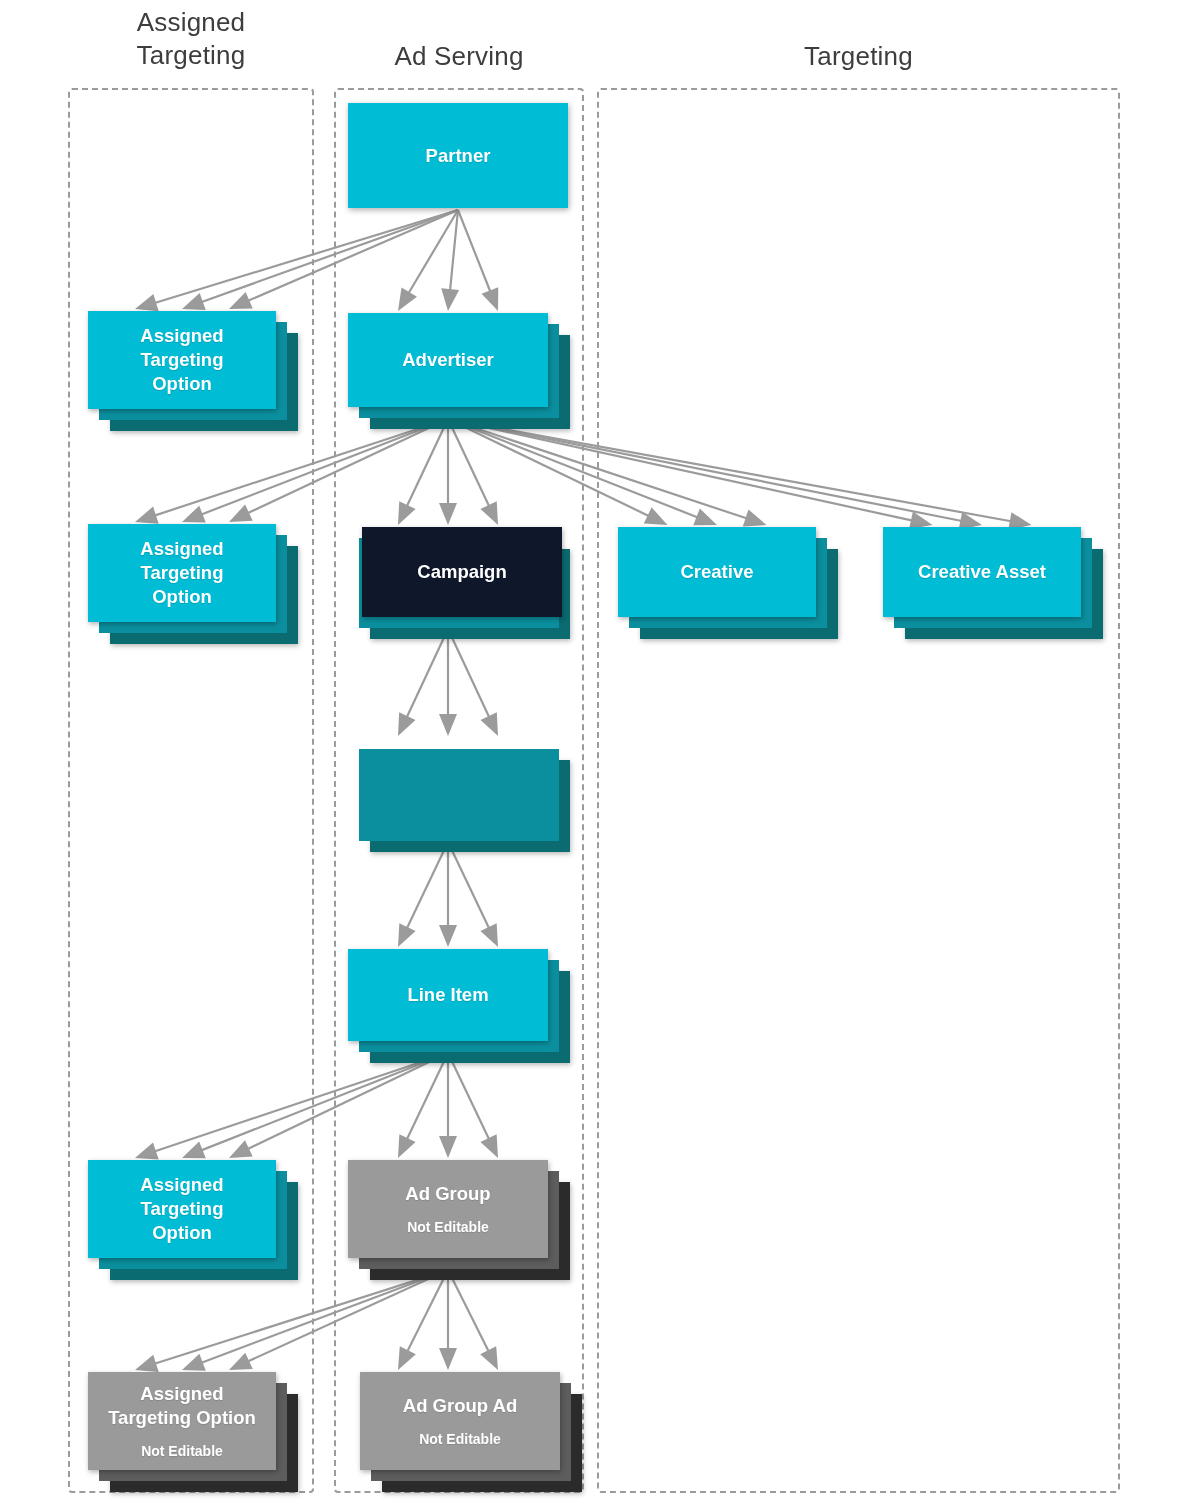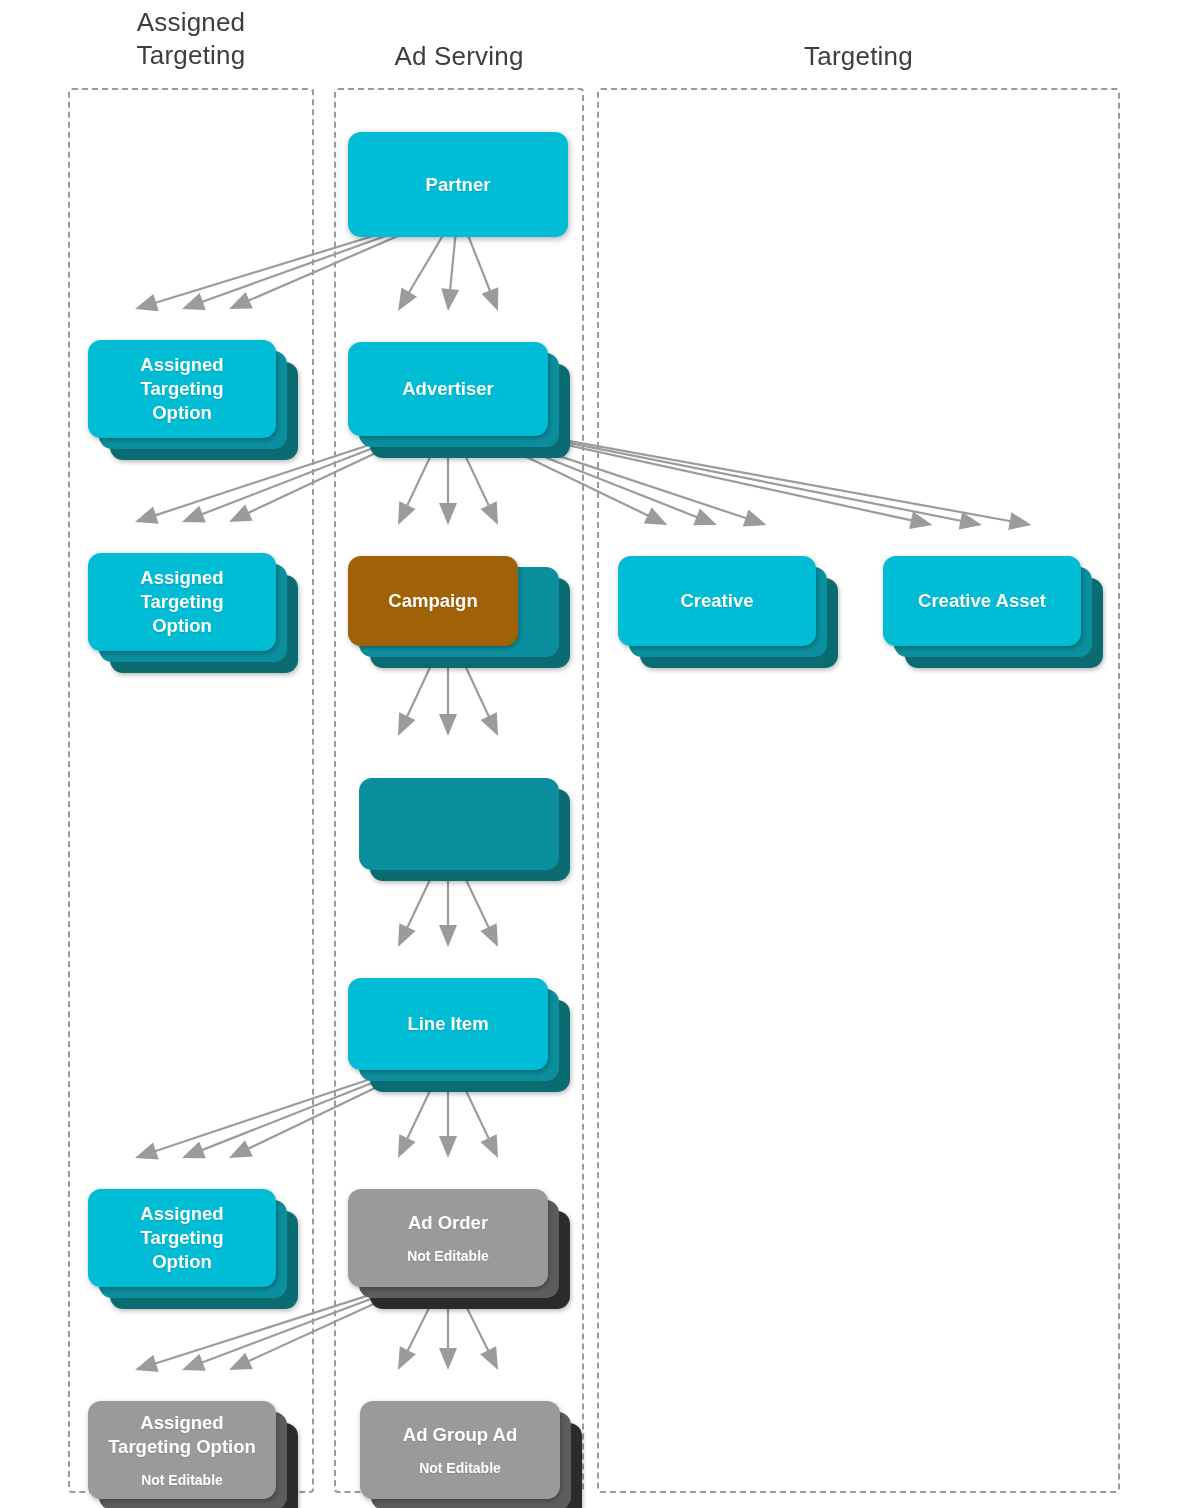--- a/index.html
+++ b/index.html
@@ -39,23 +39,22 @@
     width: 1184px;
     height: 1508px;
     pointer-events: none;
   }
   .node {
     position: absolute;
     box-sizing: border-box;
   }
   .layer {
     position: absolute;
-    border-radius: 13px;
+    border-radius: 0;
     box-sizing: border-box;
-    margin-top: 29px;
   }
   .layer.back  { filter: none; }
   .layer.front {
     display: flex;
     flex-direction: column;
     align-items: center;
     justify-content: center;
     box-shadow: 1px 2px 5px rgba(0,0,0,0.30);
   }
   .node.single .layer.front { box-shadow: 1px 2px 6px rgba(0,0,0,0.32); }
@@ -199,21 +198,21 @@
         <div class="layer back" style="left: 11px; top: 11px; width: 188px; height: 98px; background: rgb(11, 143, 158);"></div>
         <div class="layer front" style="left: 0px; top: 0px; width: 188px; height: 98px; background: rgb(0, 188, 212);">
           <div class="node-title" style="color: rgb(255, 255, 255);">Assigned
 Targeting
 Option</div>
         </div>
       </div>
       <div class="node stacked" style="left: 348px; top: 527px; width: 222px; height: 112px;">
         <div class="layer back" style="left: 22px; top: 22px; width: 200px; height: 90px; background: rgb(10, 107, 112); box-shadow: rgba(0, 0, 0, 0.28) 1px 2px 5px;"></div>
         <div class="layer back" style="left: 11px; top: 11px; width: 200px; height: 90px; background: rgb(11, 143, 158);"></div>
-        <div class="layer front" style="left: 0px; top: 0px; width: 170px; height: 90px; background: #a16207;">
+        <div class="layer front" style="left: 14px; top: 0px; width: 200px; height: 90px; background: #0f172a;">
           <div class="node-title" style="color: rgb(255, 255, 255);">Campaign</div>
         </div>
       </div>
       <div class="node stacked" style="left: 618px; top: 527px; width: 220px; height: 112px;">
         <div class="layer back" style="left: 22px; top: 22px; width: 198px; height: 90px; background: rgb(10, 107, 112); box-shadow: rgba(0, 0, 0, 0.28) 1px 2px 5px;"></div>
         <div class="layer back" style="left: 11px; top: 11px; width: 198px; height: 90px; background: rgb(11, 143, 158);"></div>
         <div class="layer front" style="left: 0px; top: 0px; width: 198px; height: 90px; background: rgb(0, 188, 212);">
           <div class="node-title" style="color: rgb(255, 255, 255);">Creative</div>
         </div>
       </div>
@@ -241,21 +240,21 @@
         <div class="layer front" style="left: 0px; top: 0px; width: 188px; height: 98px; background: rgb(0, 188, 212);">
           <div class="node-title" style="color: rgb(255, 255, 255);">Assigned
 Targeting
 Option</div>
         </div>
       </div>
       <div class="node stacked" style="left: 348px; top: 1160px; width: 222px; height: 120px;">
         <div class="layer back" style="left: 22px; top: 22px; width: 200px; height: 98px; background: rgb(43, 43, 43); box-shadow: rgba(0, 0, 0, 0.28) 1px 2px 5px;"></div>
         <div class="layer back" style="left: 11px; top: 11px; width: 200px; height: 98px; background: rgb(93, 93, 93);"></div>
         <div class="layer front" style="left: 0px; top: 0px; width: 200px; height: 98px; background: rgb(154, 154, 154);">
-          <div class="node-title" style="color: rgb(255, 255, 255);">Ad Order</div>
+          <div class="node-title" style="color: rgb(255, 255, 255);">Ad Group</div>
           <div class="node-sub" style="color: rgb(255, 255, 255);">Not Editable</div>
         </div>
       </div>
       <div class="node stacked" style="left: 88px; top: 1372px; width: 210px; height: 120px;">
         <div class="layer back" style="left: 22px; top: 22px; width: 188px; height: 98px; background: rgb(43, 43, 43); box-shadow: rgba(0, 0, 0, 0.28) 1px 2px 5px;"></div>
         <div class="layer back" style="left: 11px; top: 11px; width: 188px; height: 98px; background: rgb(93, 93, 93);"></div>
         <div class="layer front" style="left: 0px; top: 0px; width: 188px; height: 98px; background: rgb(154, 154, 154);">
           <div class="node-title" style="color: rgb(255, 255, 255);">Assigned
 Targeting Option</div>
           <div class="node-sub" style="color: rgb(255, 255, 255);">Not Editable</div>

